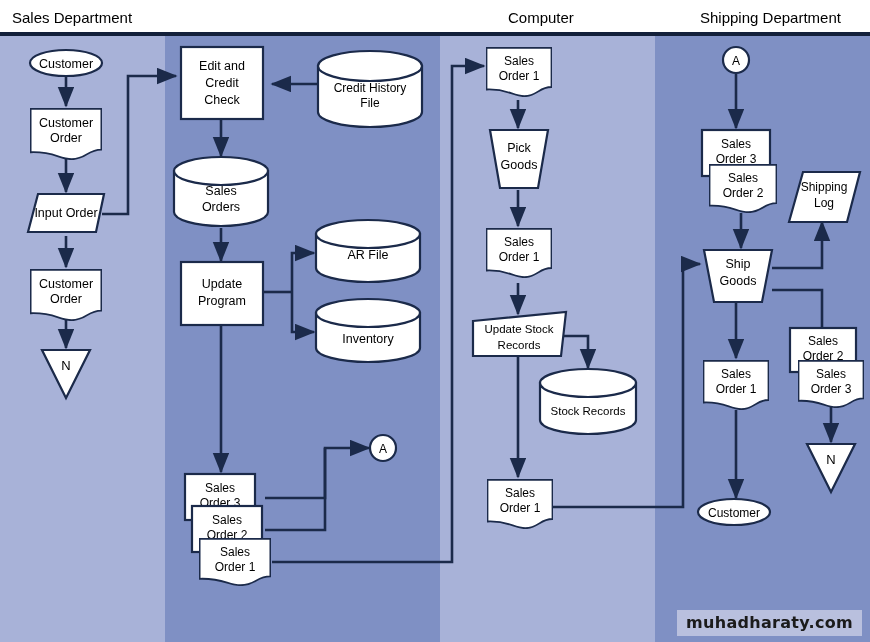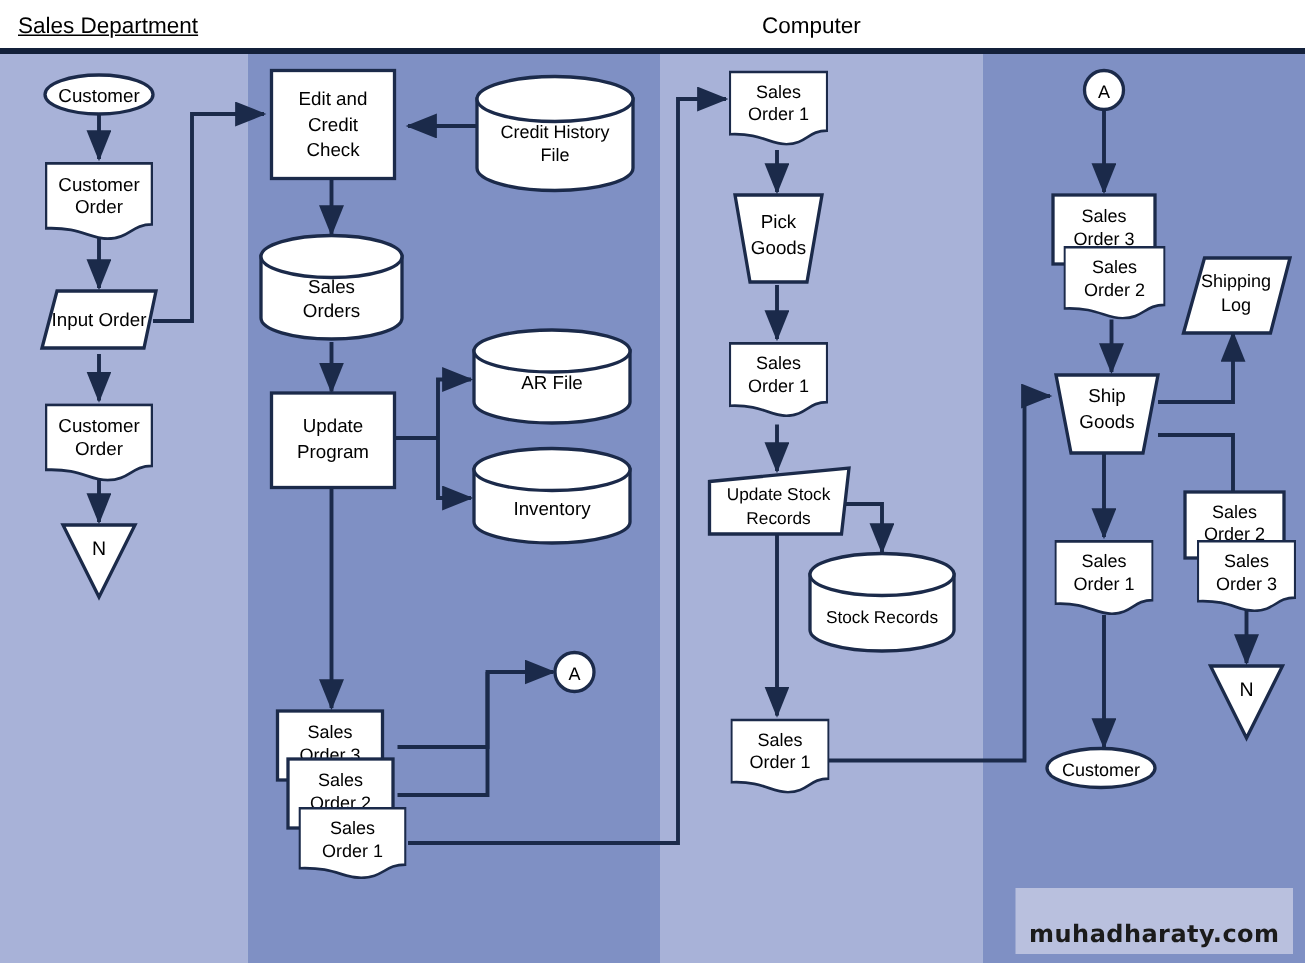--- a/index.html
+++ b/index.html
@@ -2,30 +2,31 @@
 <html><head>
 <meta charset="utf-8">
 <style>
   html,body{margin:0;padding:0;background:#fff;}
   body{font-family:"Liberation Sans",sans-serif;}
   #stage{position:relative;width:870px;height:642px;overflow:hidden;background:#ffffff;}
   #svgroot{position:absolute;left:0;top:0;width:870px;height:642px;}
   .hdr{position:absolute;top:9px;font-size:15px;color:#000;white-space:nowrap;}
   .wm{position:absolute;right:8px;bottom:6px;background:#b9c0de;color:#1b1b1b;
       font-family:"DejaVu Sans",sans-serif;font-weight:bold;font-size:16px;
-      letter-spacing:.3px;padding:21px 9px 4px 9px;}
+      letter-spacing:.3px;padding:3px 9px 4px 9px;}
   text{font-family:"Liberation Sans",sans-serif;fill:#000;}
 </style>
 </head>
 <body>
 
 <div id="stage">
 
-  <div class="hdr" style="left:12px;text-decoration:underline;">Sales Department</div>
+  <div class="hdr" style="left:12px;">Sales Department</div>
   <div class="hdr" style="left:508px;">Computer</div>
+  <div class="hdr" style="left:700px;">Shipping Department</div>
 
   <svg id="svgroot" viewBox="0 0 870 642" xmlns="http://www.w3.org/2000/svg">
     <defs>
       <marker id="ar" markerWidth="9" markerHeight="9" refX="7.4" refY="3.2" orient="auto" markerUnits="strokeWidth">
         <path d="M0,0 L8,3.2 L0,6.4 z" fill="#1b2a4a"></path>
       </marker>
 
       <symbol id="doc" viewBox="0 0 100 60" preserveAspectRatio="none">
         <path d="M1,1 H99 V48 C80,48 78,59 58,59 C40,59 34,50 1,51 Z" fill="#ffffff" stroke="#1b2a4a" stroke-width="2.2"></path>
       </symbol>

